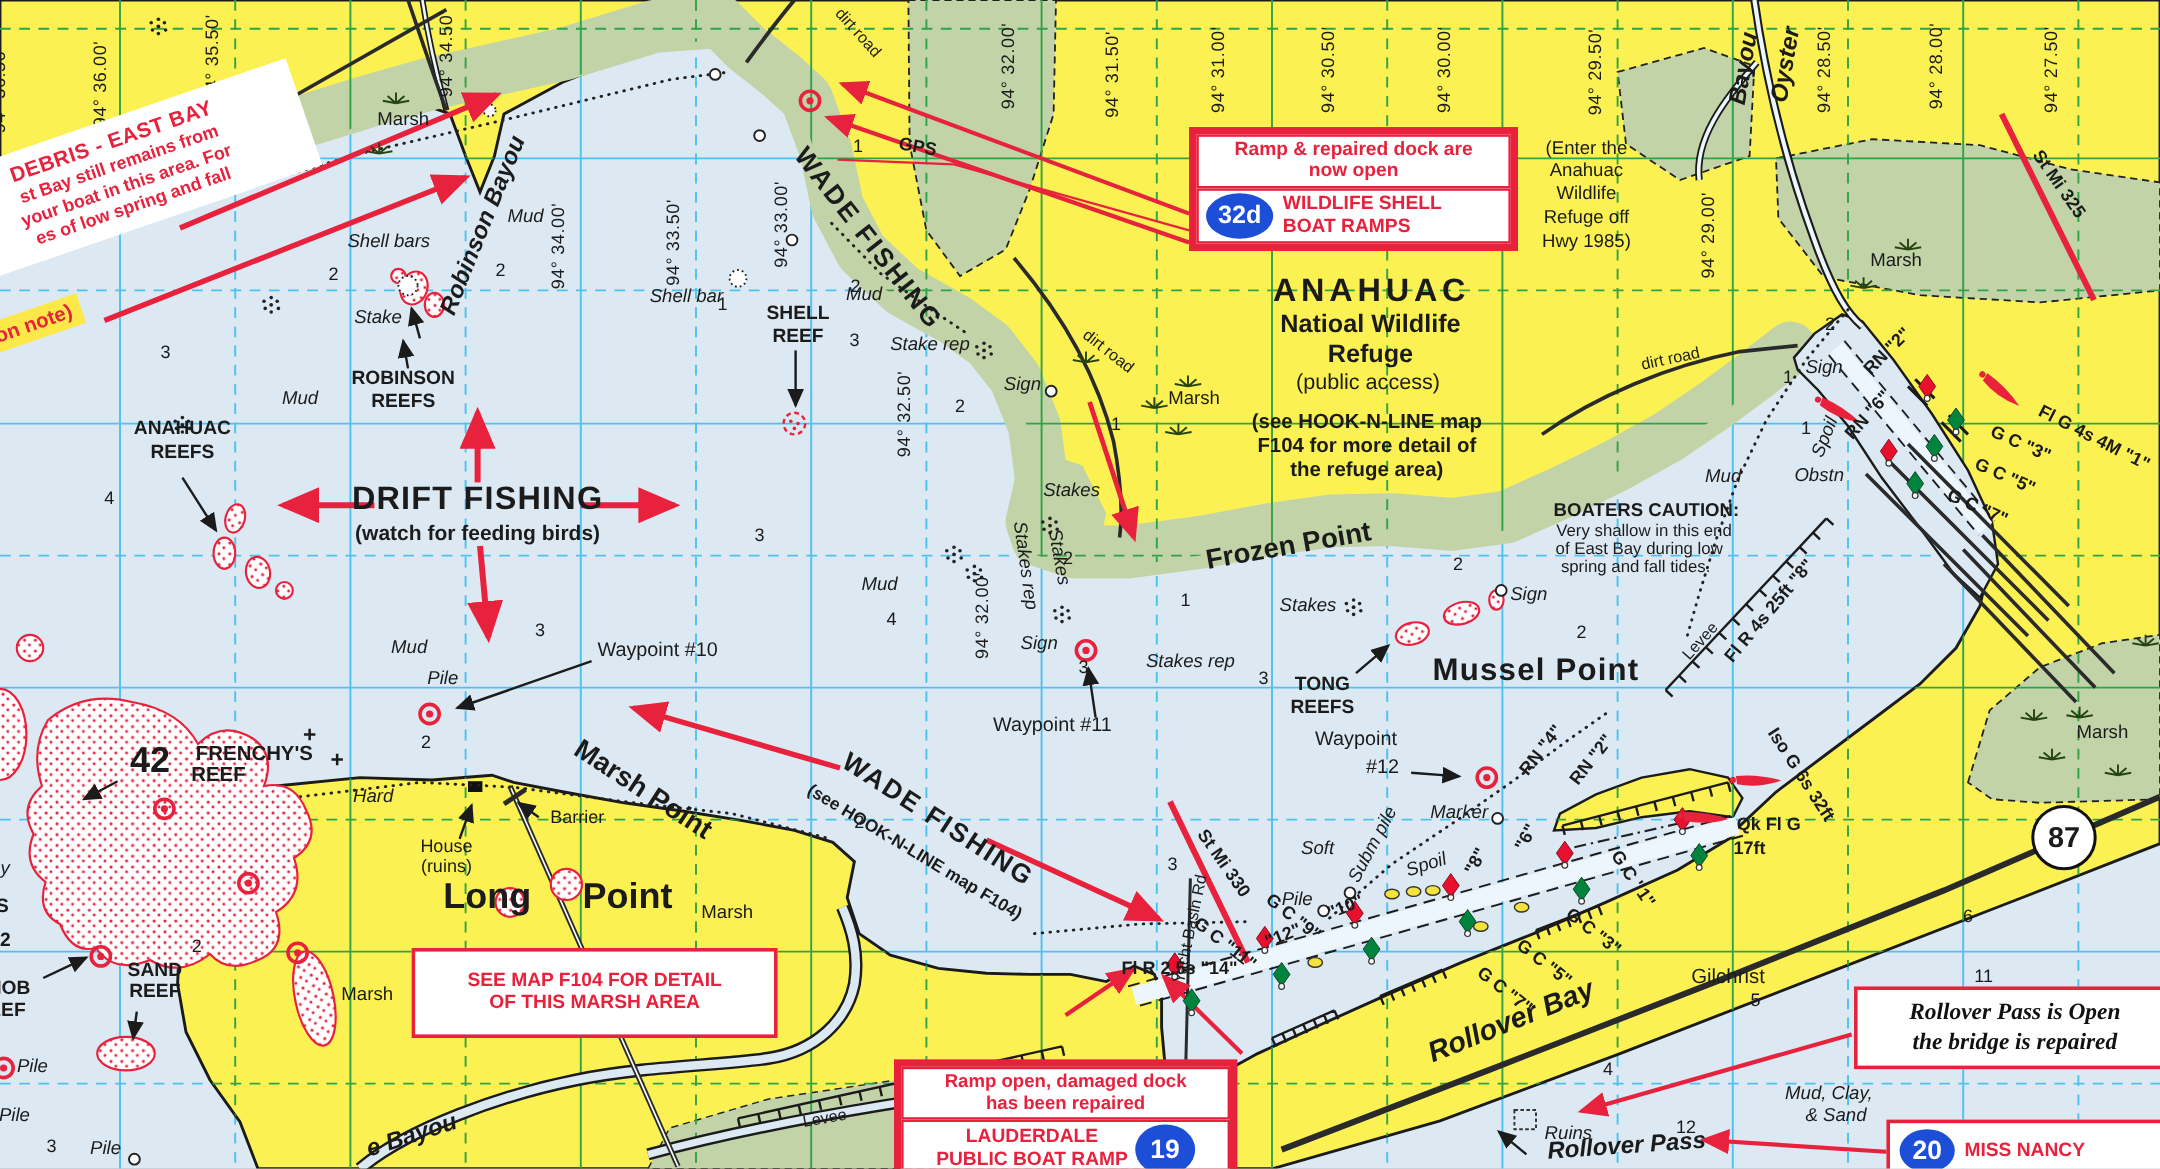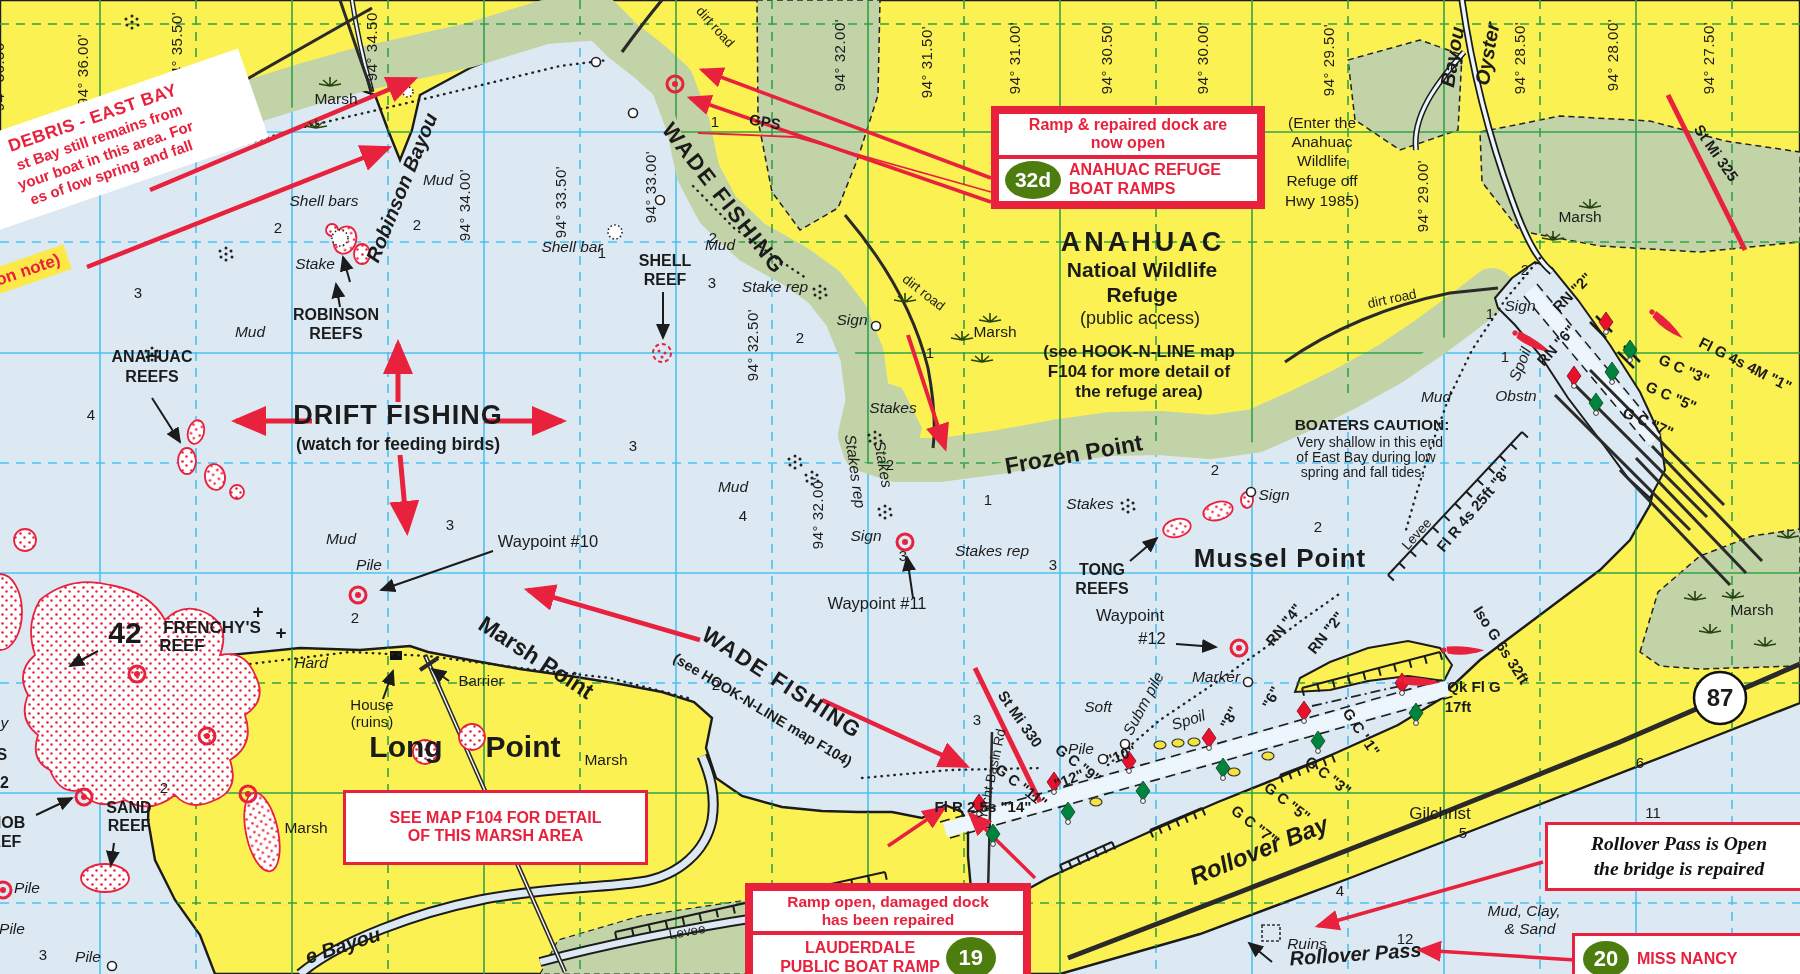--- a/index.html
+++ b/index.html
@@ -42,21 +42,21 @@
   .way{font-size:16.5px;fill:#1b1b1b;}
   .blk17{font-weight:bold;font-size:17px;fill:#111;}
   .b42{font-weight:bold;font-size:30px;fill:#111;}
   .hwy{font-weight:bold;font-size:24px;fill:#111;}
   
   .callout{position:absolute;border:3px solid #e8213d;background:#fff;box-sizing:border-box;}
   .padbox{padding:3px;display:flex;flex-direction:column;gap:0;background:#e8213d;}
   .innerbox{border:2px solid #e8213d;background:#fff;padding:2px 6px;}
   .rline{color:#e8213d;font-weight:bold;font-size:16px;text-align:center;line-height:1.15;}
   .rline2{color:#e8213d;font-weight:bold;font-size:15.5px;text-align:center;line-height:1.15;}
-  .badge{background:#4d7c0f;color:#fff;font-weight:bold;border-radius:50%;display:flex;
+  .badge{background:#1d4ed8;color:#fff;font-weight:bold;border-radius:50%;display:flex;
          align-items:center;justify-content:center;flex:0 0 auto;}
   .note{position:absolute;background:#fff;color:#e8213d;font-weight:bold;text-align:center;
         transform:rotate(-19deg);padding:8px 10px;line-height:1.25;}
   .note .t{font-size:17.5px;letter-spacing:.5px;}
   .note .b{font-size:15px;}
   .ynote{position:absolute;background:#fde84a;color:#e8213d;font-weight:bold;font-size:17px;
          transform:rotate(-19deg);padding:3px 8px;}
   .serifnote{color:#111;font-family:"Liberation Serif",serif;font-style:italic;font-weight:bold;
              font-size:19.5px;text-align:center;line-height:1.3;white-space:nowrap;}
 </style>
@@ -608,21 +608,21 @@
 <div class="ynote" style="left:-18px;top:258px;">ion note)</div>
 
 <div class="callout padbox" style="left:991px;top:106px;width:274px;">
   <div class="innerbox">
     <div class="rline">Ramp &amp; repaired dock are</div>
     <div class="rline">now open</div>
   </div>
   <div class="innerbox" style="display:flex;align-items:center;gap:8px;">
     <span class="badge" style="width:56px;height:38px;font-size:21px;">32d</span>
     <span style="text-align:left;">
-      <div class="rline" style="text-align:left;">ANAHUAC REFUGE</div>
+      <div class="rline" style="text-align:left;">WILDLIFE SHELL</div>
       <div class="rline" style="text-align:left;">BOAT RAMPS</div>
     </span>
   </div>
 </div>
 
 <div class="callout" style="left:343px;top:790px;width:305px;padding:16px 4px;">
   <div class="rline">SEE MAP F104 FOR DETAIL</div>
   <div class="rline">OF THIS MARSH AREA</div>
 </div>
 

